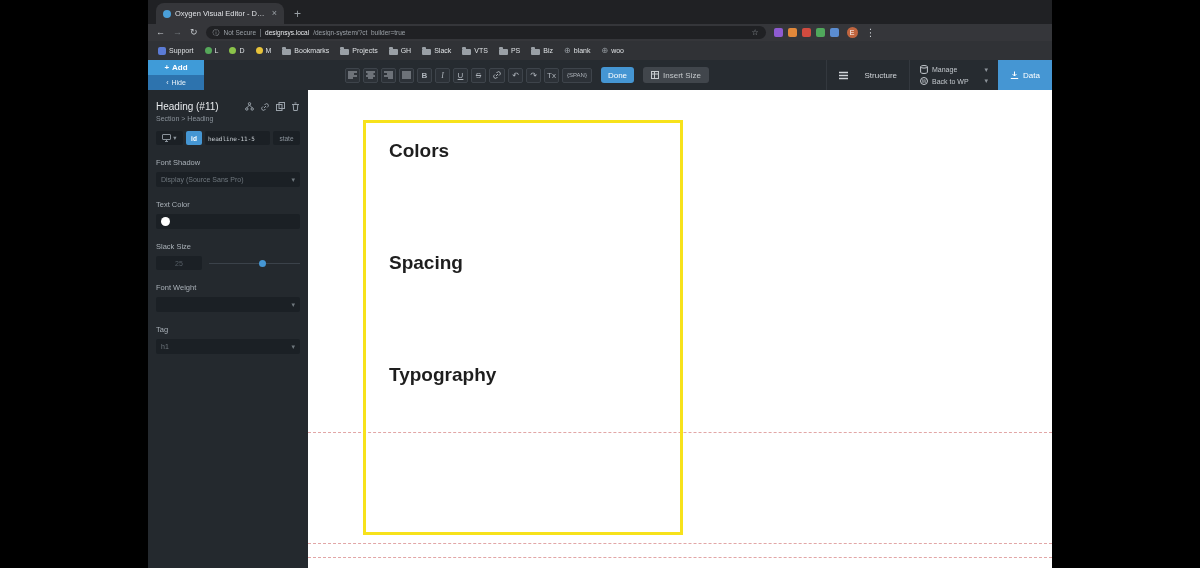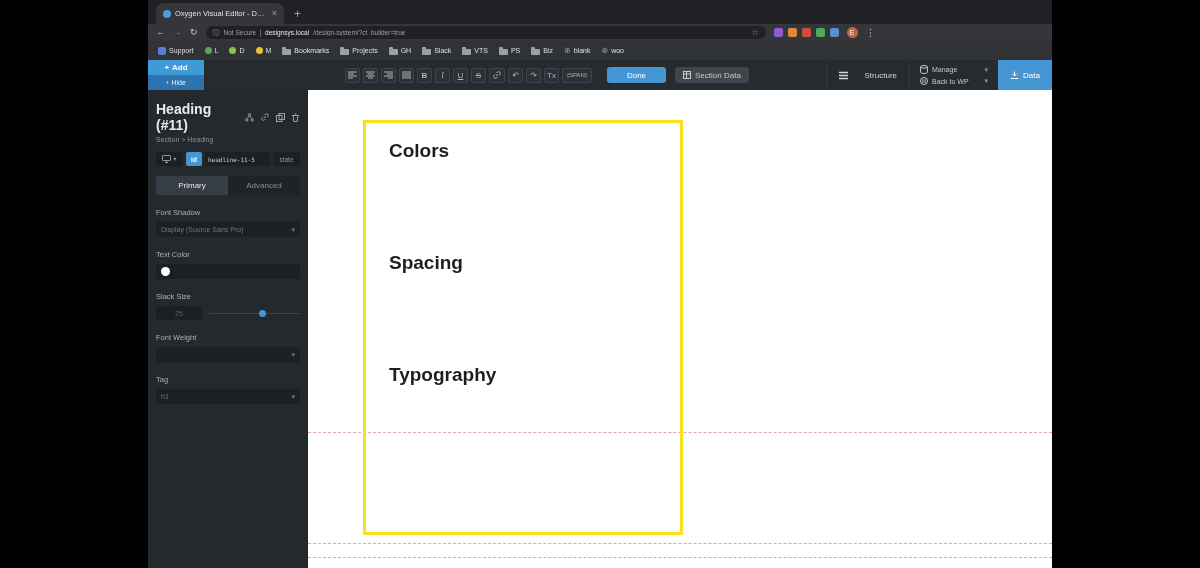--- a/index.html
+++ b/index.html
@@ -52,41 +52,41 @@
 
   .fmtgroup { position:absolute; left:197px; top:0; height:30px; display:flex; align-items:center; gap:3px; }
   .tbtn { height:15px; min-width:15px; border:1px solid #3e444b; background:#2c3137; border-radius:2px;
           color:#aeb4bb; font-size:8px; display:flex; align-items:center; justify-content:center; padding:0 2px; }
   .tbtn.bold { font-weight:bold; }
   .tbtn.italic { font-style:italic; font-family:"Liberation Serif",serif; }
   .tbtn.under { text-decoration:underline; }
   .tbtn.strike { text-decoration:line-through; }
   .tbtn svg { display:block; }
   .spanbtn { font-size:6px; padding:0 4px; letter-spacing:0; }
-  .donebtn { height:16px; background:#4596d3; color:#fff; font-size:8px; border-radius:3px; padding:0 20px;
-             display:flex; align-items:center; margin-left:12px; }
+  .donebtn { height:16px; background:#4596d3; color:#fff; font-size:8px; border-radius:3px; padding:0 7px;
+             display:flex; align-items:center; margin-left:6px; }
   .insertbtn { height:16px; background:#41464c; color:#c6cacd; font-size:8px; border-radius:3px; padding:0 8px;
                display:flex; align-items:center; gap:4px; margin-left:6px; }
 
   .rightgroup { position:absolute; right:0; top:0; height:30px; display:flex; align-items:center; }
   .structure { display:flex; align-items:center; gap:17px; color:#d2d6da; font-size:8px; padding:0 12px;
                border-left:1px solid #33383e; height:100%; }
   .managecol { display:flex; flex-direction:column; justify-content:center; gap:3px; padding:0 10px;
                border-left:1px solid #33383e; height:100%; }
   .mrow { display:flex; align-items:center; gap:4px; color:#c3c8cd; font-size:7px; width:68px; }
   .mrow .chev { margin-left:auto; font-size:7px; color:#8d949b; }
   .wpdot { width:8px; height:8px; border-radius:50%; border:1px solid #c3c8cd; font-size:5px;
            display:flex; align-items:center; justify-content:center; color:#c3c8cd; flex:none; }
   .savebtn { width:54px; height:30px; background:#4596d3; color:#fff; font-size:8px;
              display:flex; align-items:center; justify-content:center; gap:4px; }
 
   
   .sidebar { position:absolute; left:0; top:90px; width:160px; height:478px; background:#24292e; padding:11px 8px; }
   .sb-head { display:flex; align-items:center; }
-  .sb-title { font-size:14px; font-weight:bold; color:#e8ebee; }
+  .sb-title { font-size:10px; font-weight:normal; color:#e8ebee; }
   .sb-icons { margin-left:auto; display:flex; gap:6px; align-items:center; }
   .sb-icons svg { display:block; }
   .sb-crumb { font-size:7px; color:#8b939b; margin-top:3px; }
   .sb-ctrl { display:flex; gap:3px; margin-top:9px; align-items:center; }
   .pill { height:14px; background:#1b2025; border-radius:2px; display:flex; align-items:center;
           justify-content:center; color:#8b939b; font-size:6.5px; flex:none; }
   .devpill { width:27px; gap:2px; }
   .idpill { width:16px; background:#4596d3; color:#fff; font-weight:bold; }
   .idinput { flex:1; justify-content:flex-start; padding-left:3px; color:#c9cfd4;
              font-family:"DejaVu Sans Mono",monospace; font-size:6px; overflow:hidden; }
@@ -255,21 +255,21 @@
       <div class="tbtn">↶</div>
       <div class="tbtn">↷</div>
       <div class="tbtn">Tx</div>
       <div class="tbtn spanbtn">{SPAN}</div>
       <div class="donebtn">Done</div>
       <div class="insertbtn">
         <svg width="8" height="8" viewBox="0 0 8 8">
             <rect x="0.5" y="0.5" width="7" height="7" stroke="#c6cacd" fill="none"></rect>
             <path d="M0.5 3h7M3.5 0.5v7" stroke="#c6cacd" stroke-width="1" fill="none"></path>
           </svg>
-        <span>Section Data</span>
+        <span>Insert Size</span>
       </div>
     </div>
 
     <div class="rightgroup">
       <div class="structure">
         <svg width="9" height="9" viewBox="0 0 9 9">
             <path d="M0 1.5h9M0 4.5h9M0 7.5h9" stroke="#d2d6da" stroke-width="1.4" fill="none"></path>
           </svg>
         <span>Structure</span>
       </div>
@@ -327,24 +327,20 @@
             <rect x="0.5" y="0.5" width="8" height="5" rx="0.5" stroke="#8b939b" fill="none"></rect>
             <path d="M3 7.5h3M4.5 5.5v2" stroke="#8b939b" fill="none"></path>
           </svg>
         <span>▾</span>
       </div>
       <div class="pill idpill">id</div>
       <div class="pill idinput">headline-11-5</div>
       <div class="pill statepill">state</div>
     </div>
 
-    <div class="sb-tabs">
-      <div class="sb-tab active">Primary</div>
-      <div class="sb-tab inactive">Advanced</div>
-    </div>
 
     <div class="sb-label">Font Shadow</div>
     <div class="sb-field">
       <span>Display (Source Sans Pro)</span>
       <span class="chev">▾</span>
     </div>
 
     <div class="sb-label">Text Color</div>
     <div class="sb-field">
       <span class="swatch"></span>

